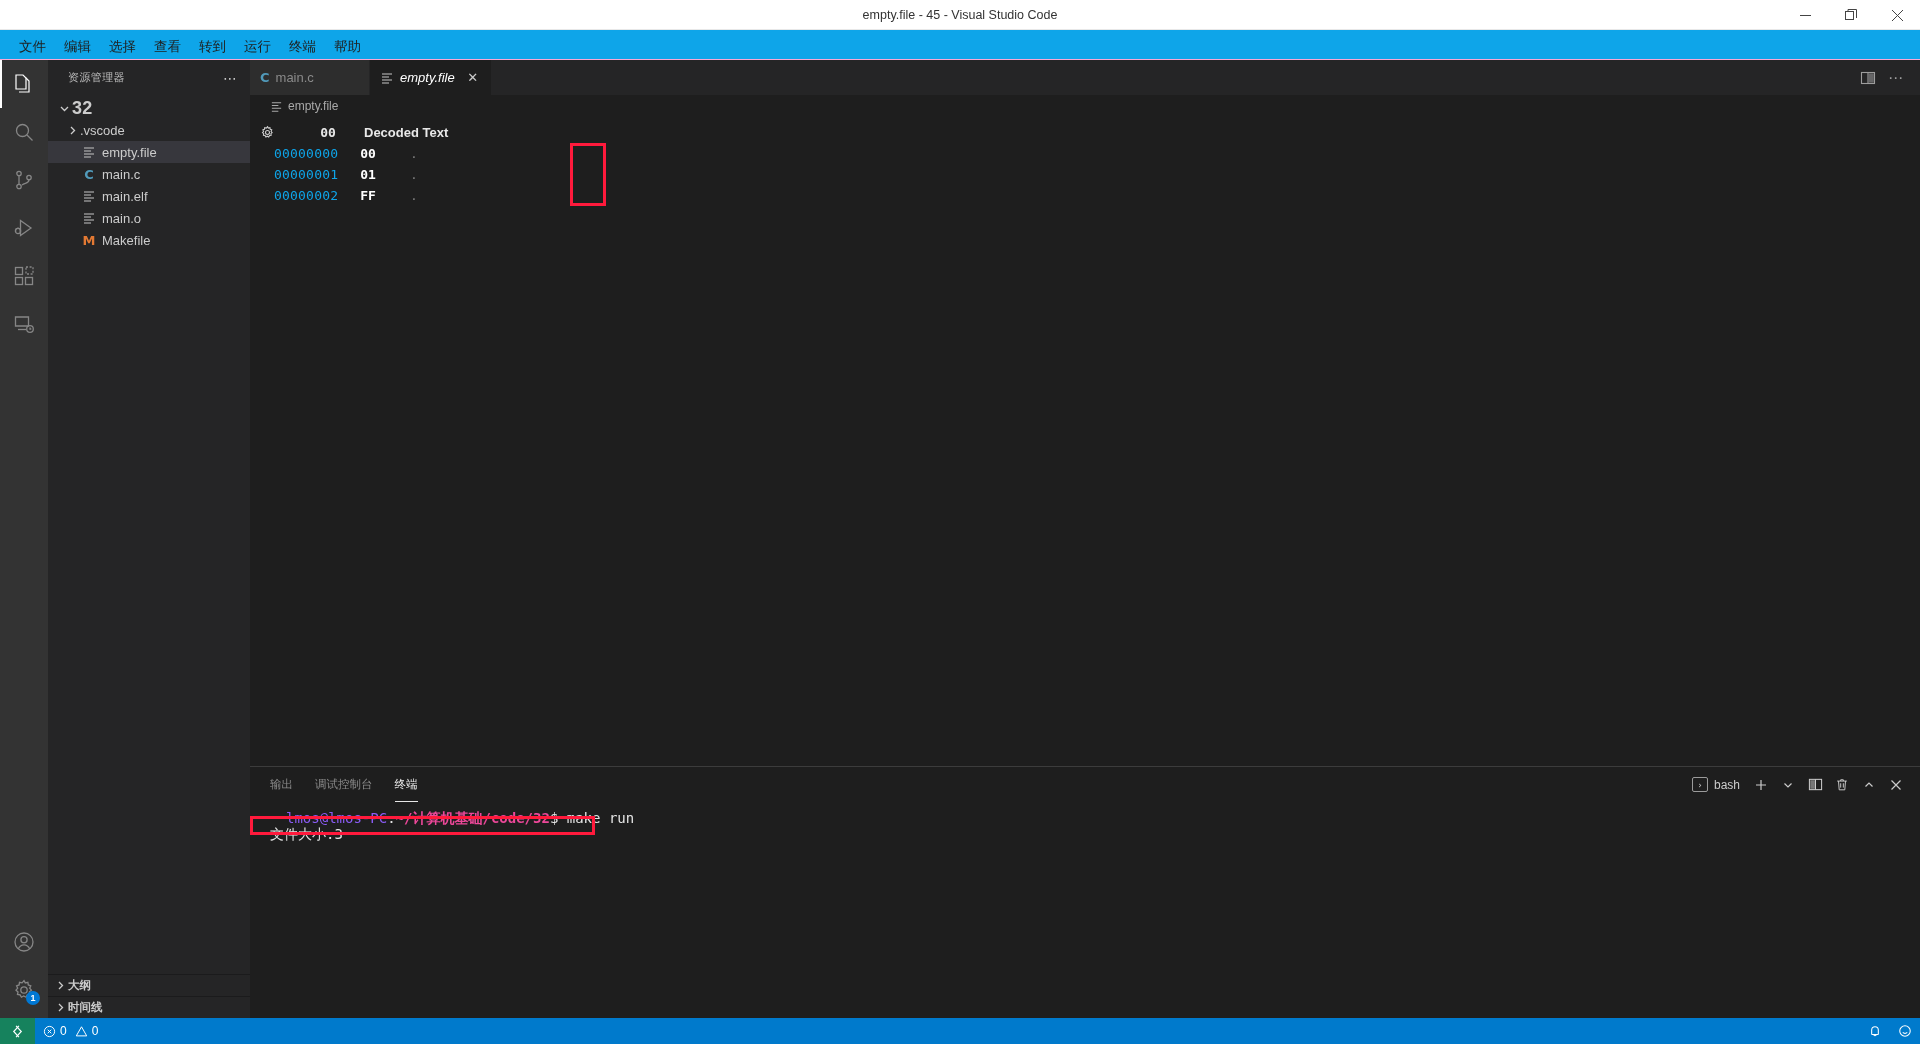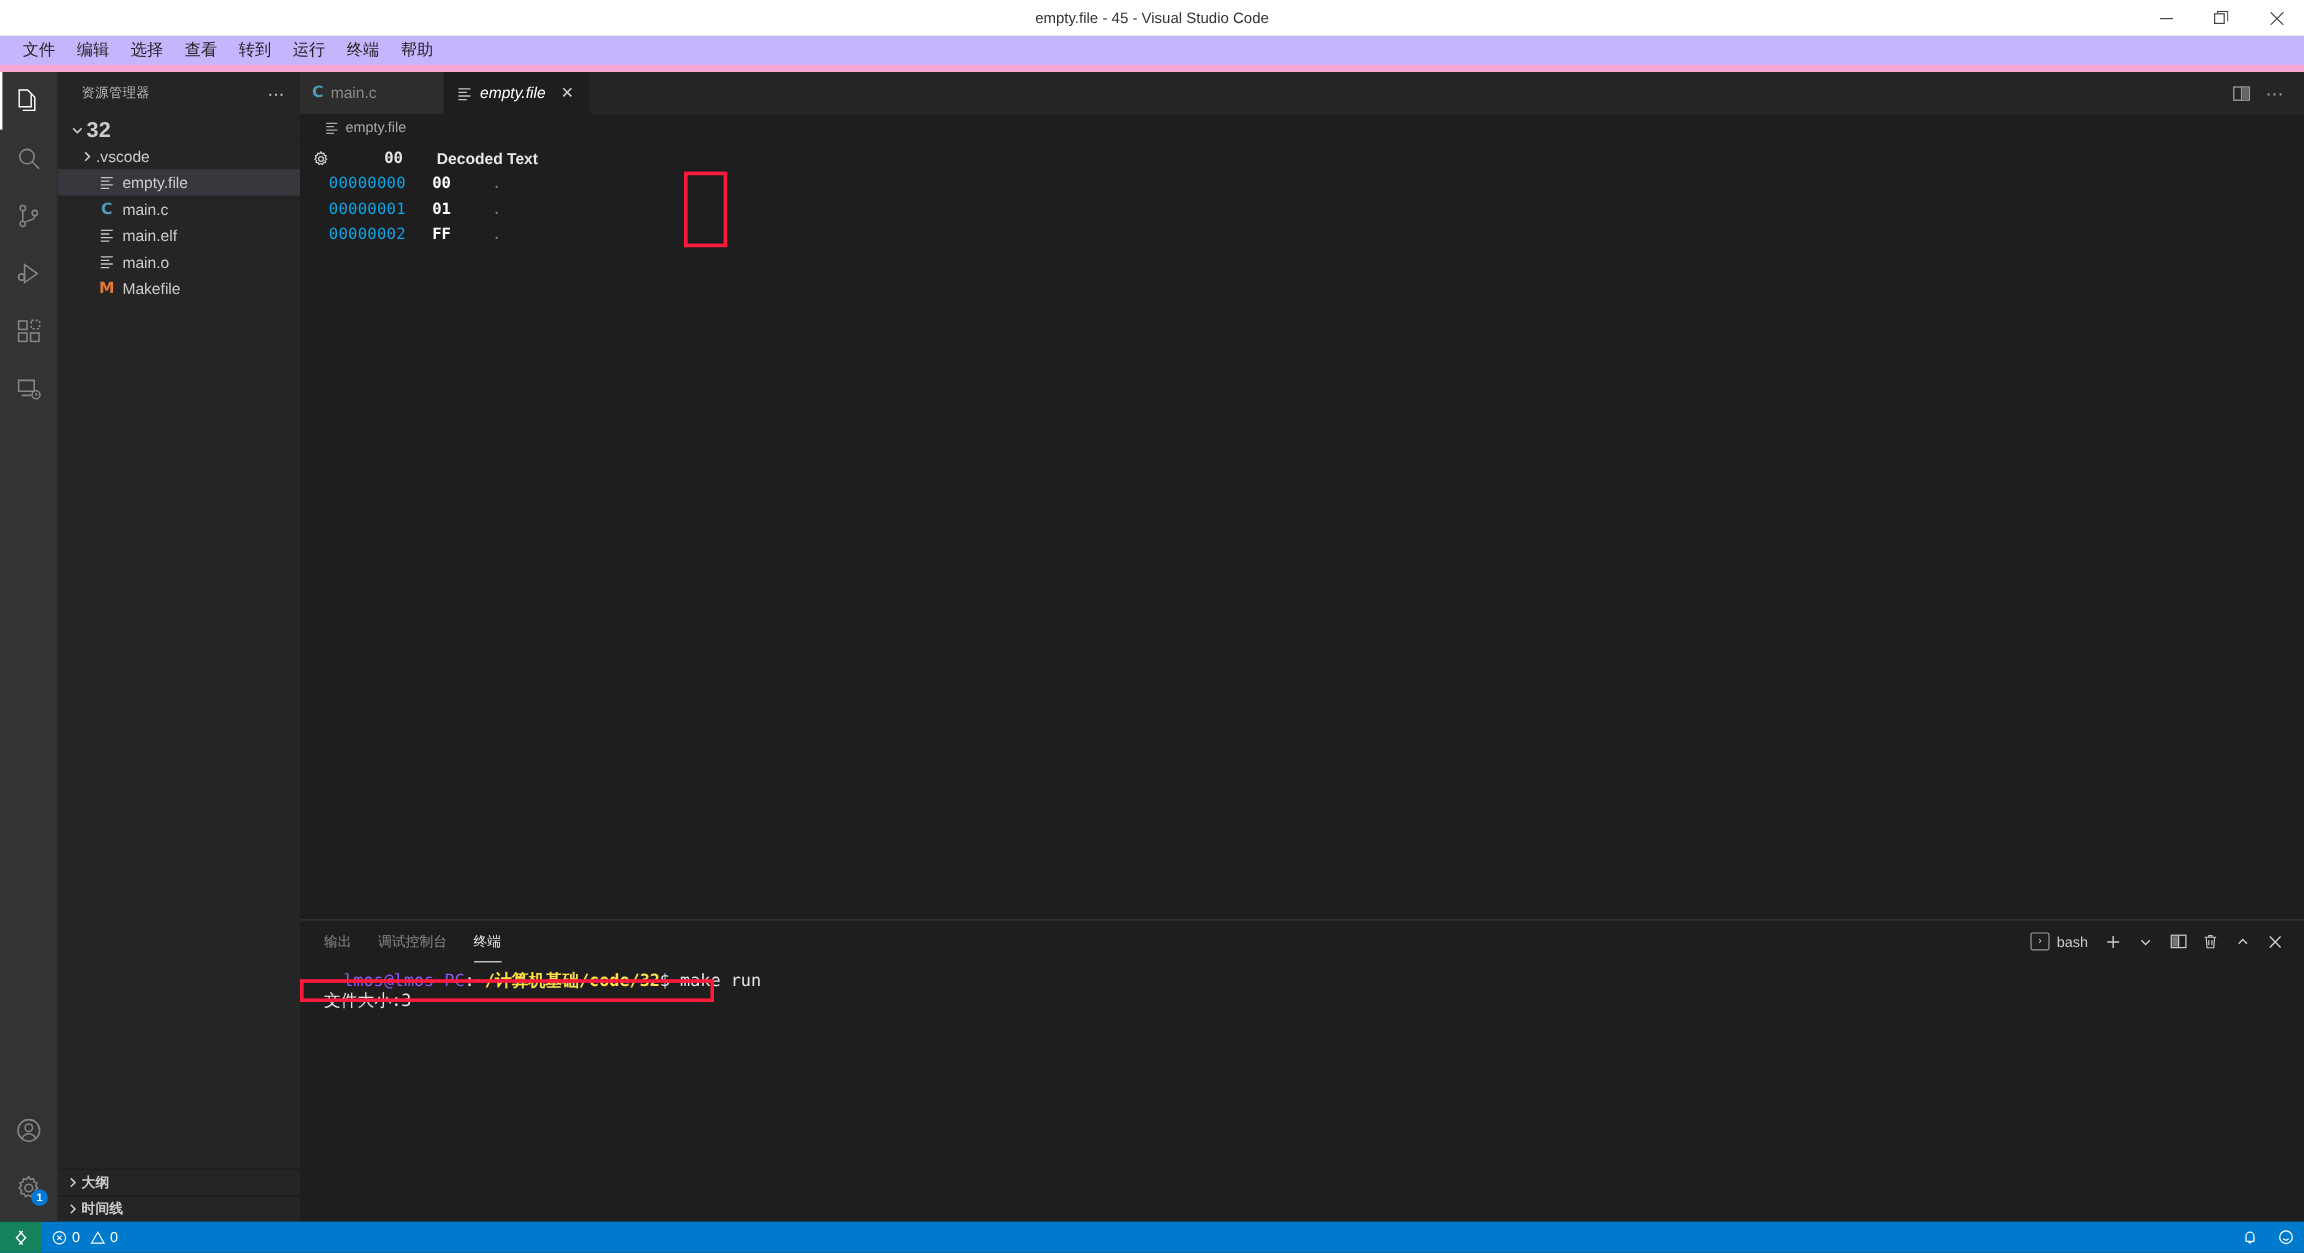--- a/index.html
+++ b/index.html
@@ -34,24 +34,24 @@
     display: flex; align-items: stretch;
   }
   .win-btn {
     width: 46px; display: flex; align-items: center; justify-content: center;
     color: #444; cursor: default;
   }
 
   
   .menubar {
     height: 30px; flex: 0 0 30px;
-    background: #c4b5fd;
-    display: flex; align-items: flex-start;
+    background: #0ea5e9;
+    display: flex; align-items: flex-end;
     padding-left: 10px;
-    border-bottom: 6px solid #f9a8d4;
+    border-bottom: 1px solid #f9a8d4;
   }
   .menu-item {
     padding: 3px 9px; font-size: 13.5px; color: #1f1f1f;
     cursor: default; border-radius: 3px;
     font-family: "DejaVu Sans", "Liberation Sans", sans-serif;
   }
 
   
   .body-row { flex: 1 1 auto; display: flex; min-height: 0; }
 
@@ -250,21 +250,21 @@
 
   .terminal {
     flex: 1 1 auto; min-height: 0;
     padding: 8px 0 0 20px;
     font-family: "DejaVu Sans Mono", "Liberation Mono", monospace;
     font-size: 14px; line-height: 16px;
     color: #cccccc; position: relative;
   }
   .t-line { white-space: pre; height: 16px; }
   .t-green { color: #8b5cf6; font-weight: 400; margin-left: 16px; }
-  .t-blue  { color: #fde047; font-weight: 700; }
+  .t-blue  { color: #ec4899; font-weight: 700; }
   .t-white { color: #e5e5e5; }
   .t-cursor {
     display: inline-block; width: 8px; height: 14px;
     background: #cccccc; vertical-align: -2px; opacity: .75;
   }
   .term-annot {
     position: absolute; border: 3px solid #ff1a3c; pointer-events: none;
   }
 
   

